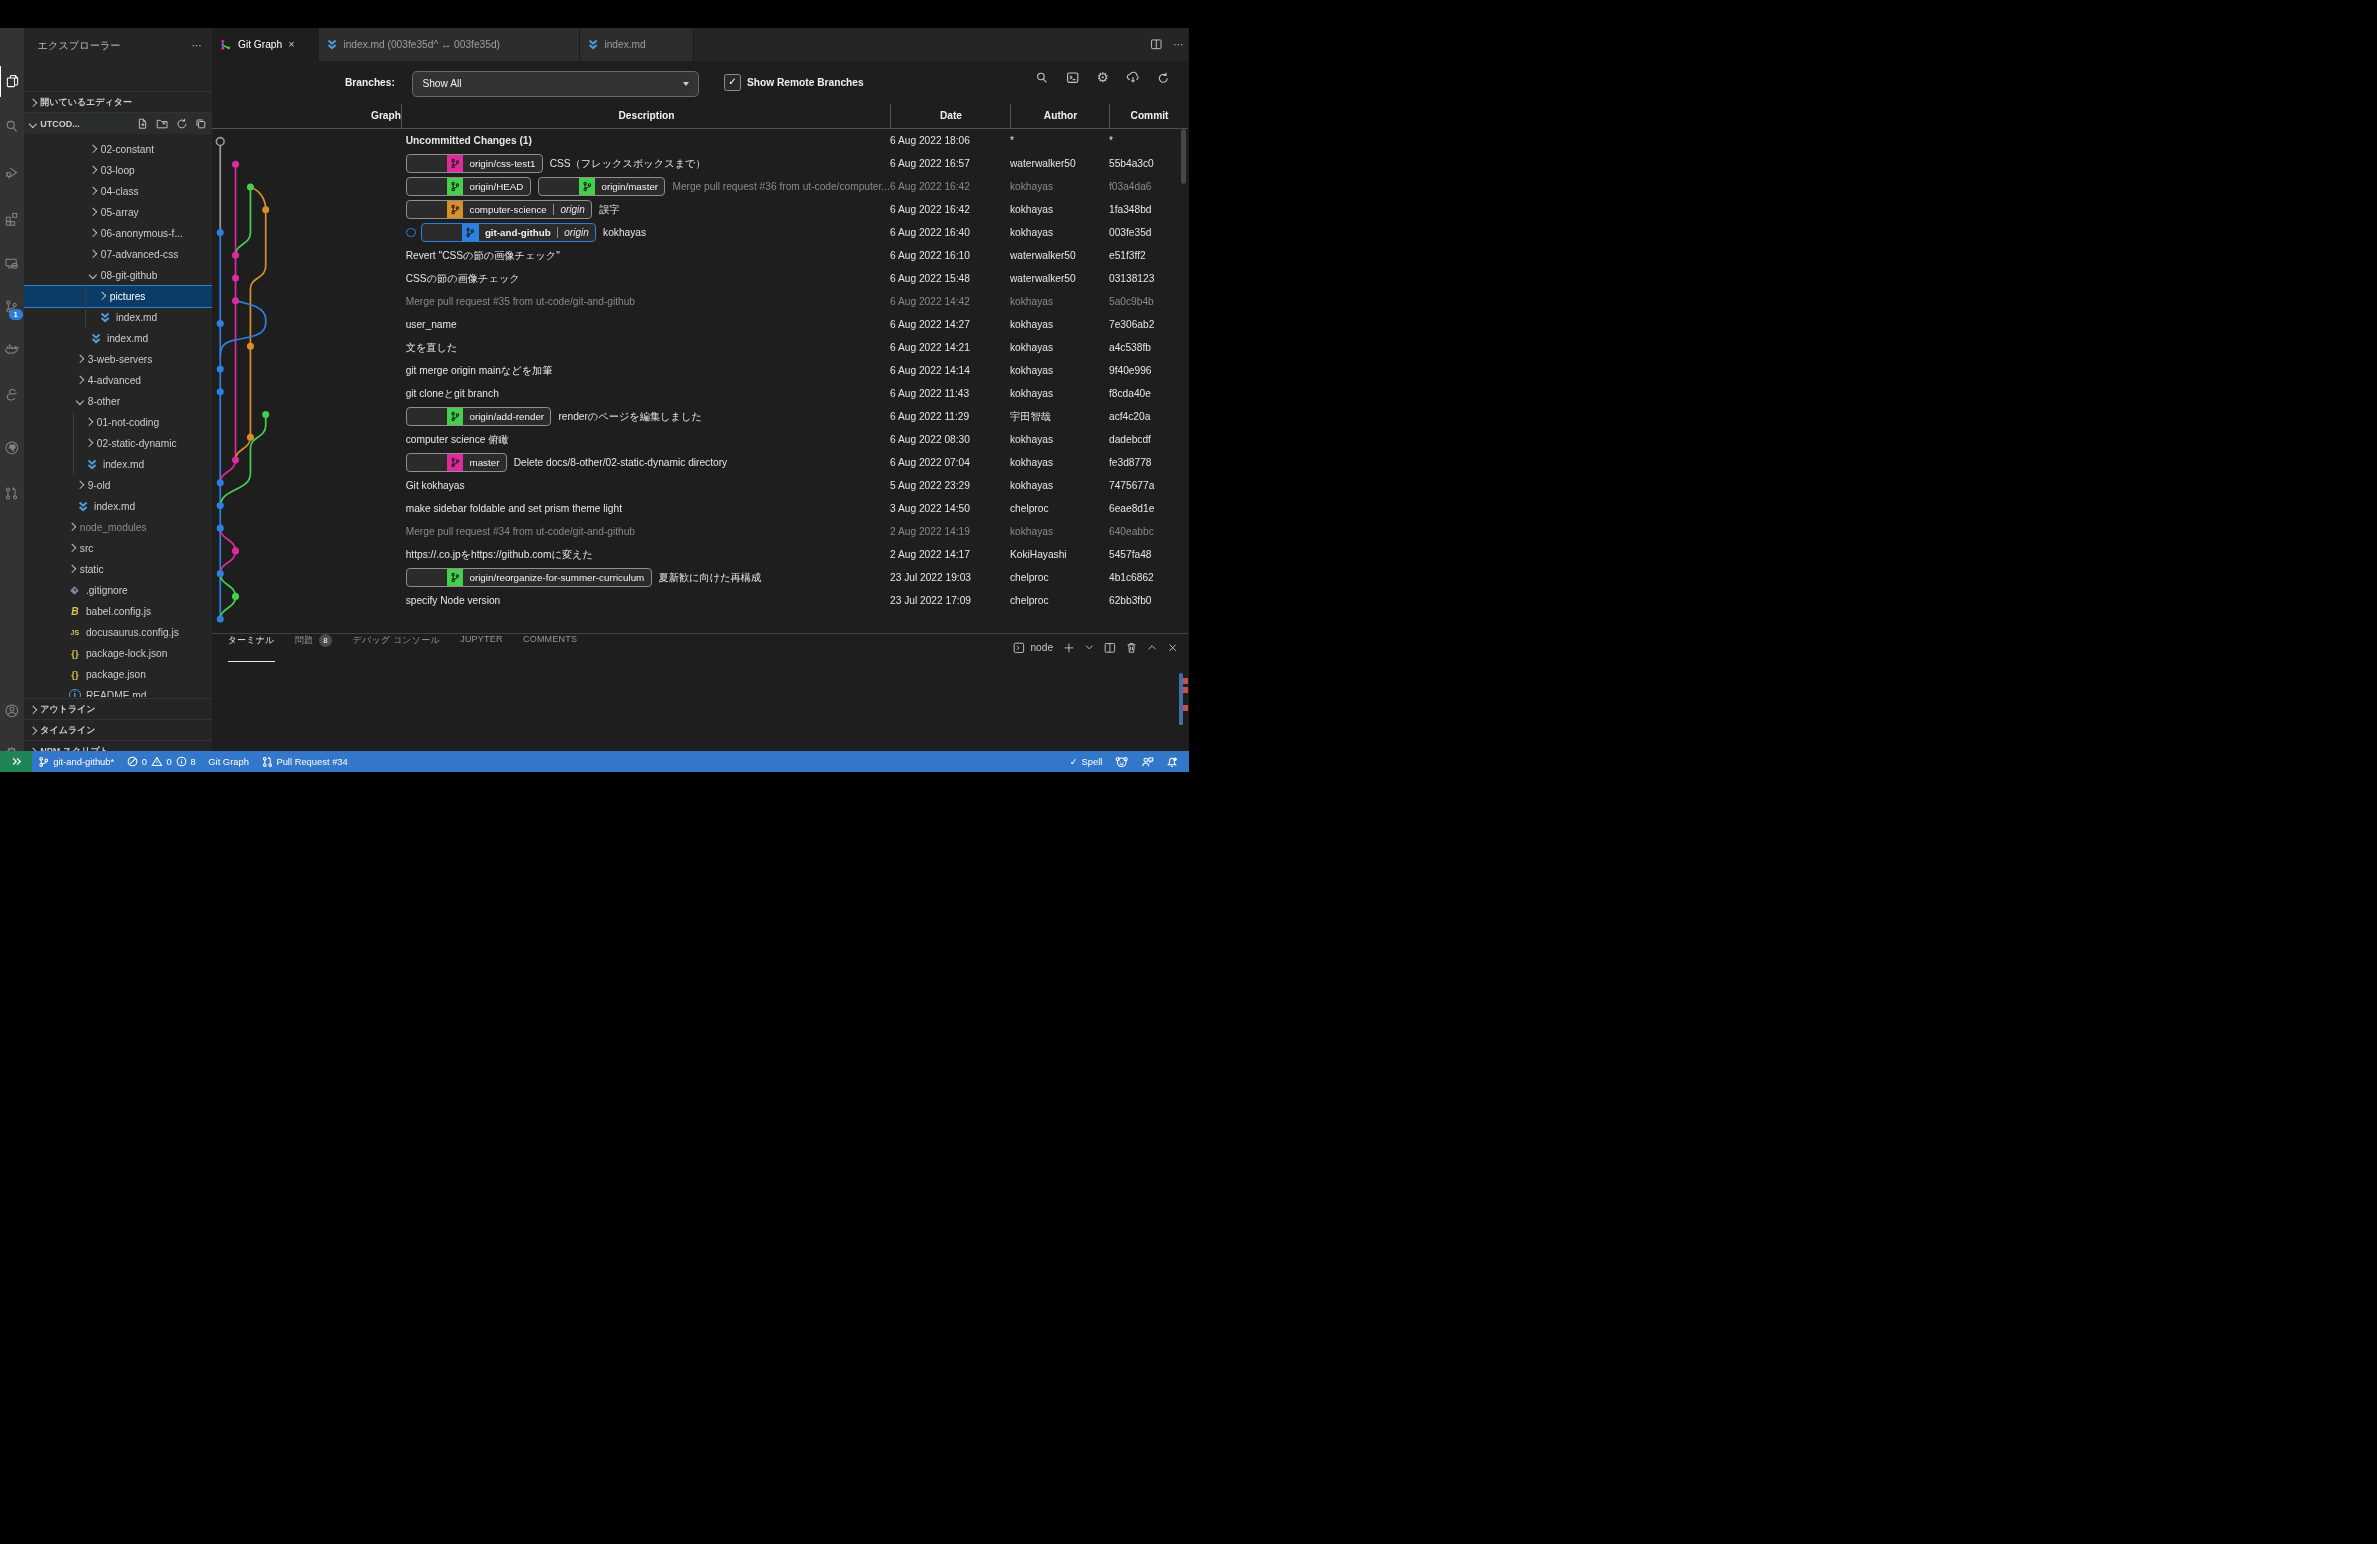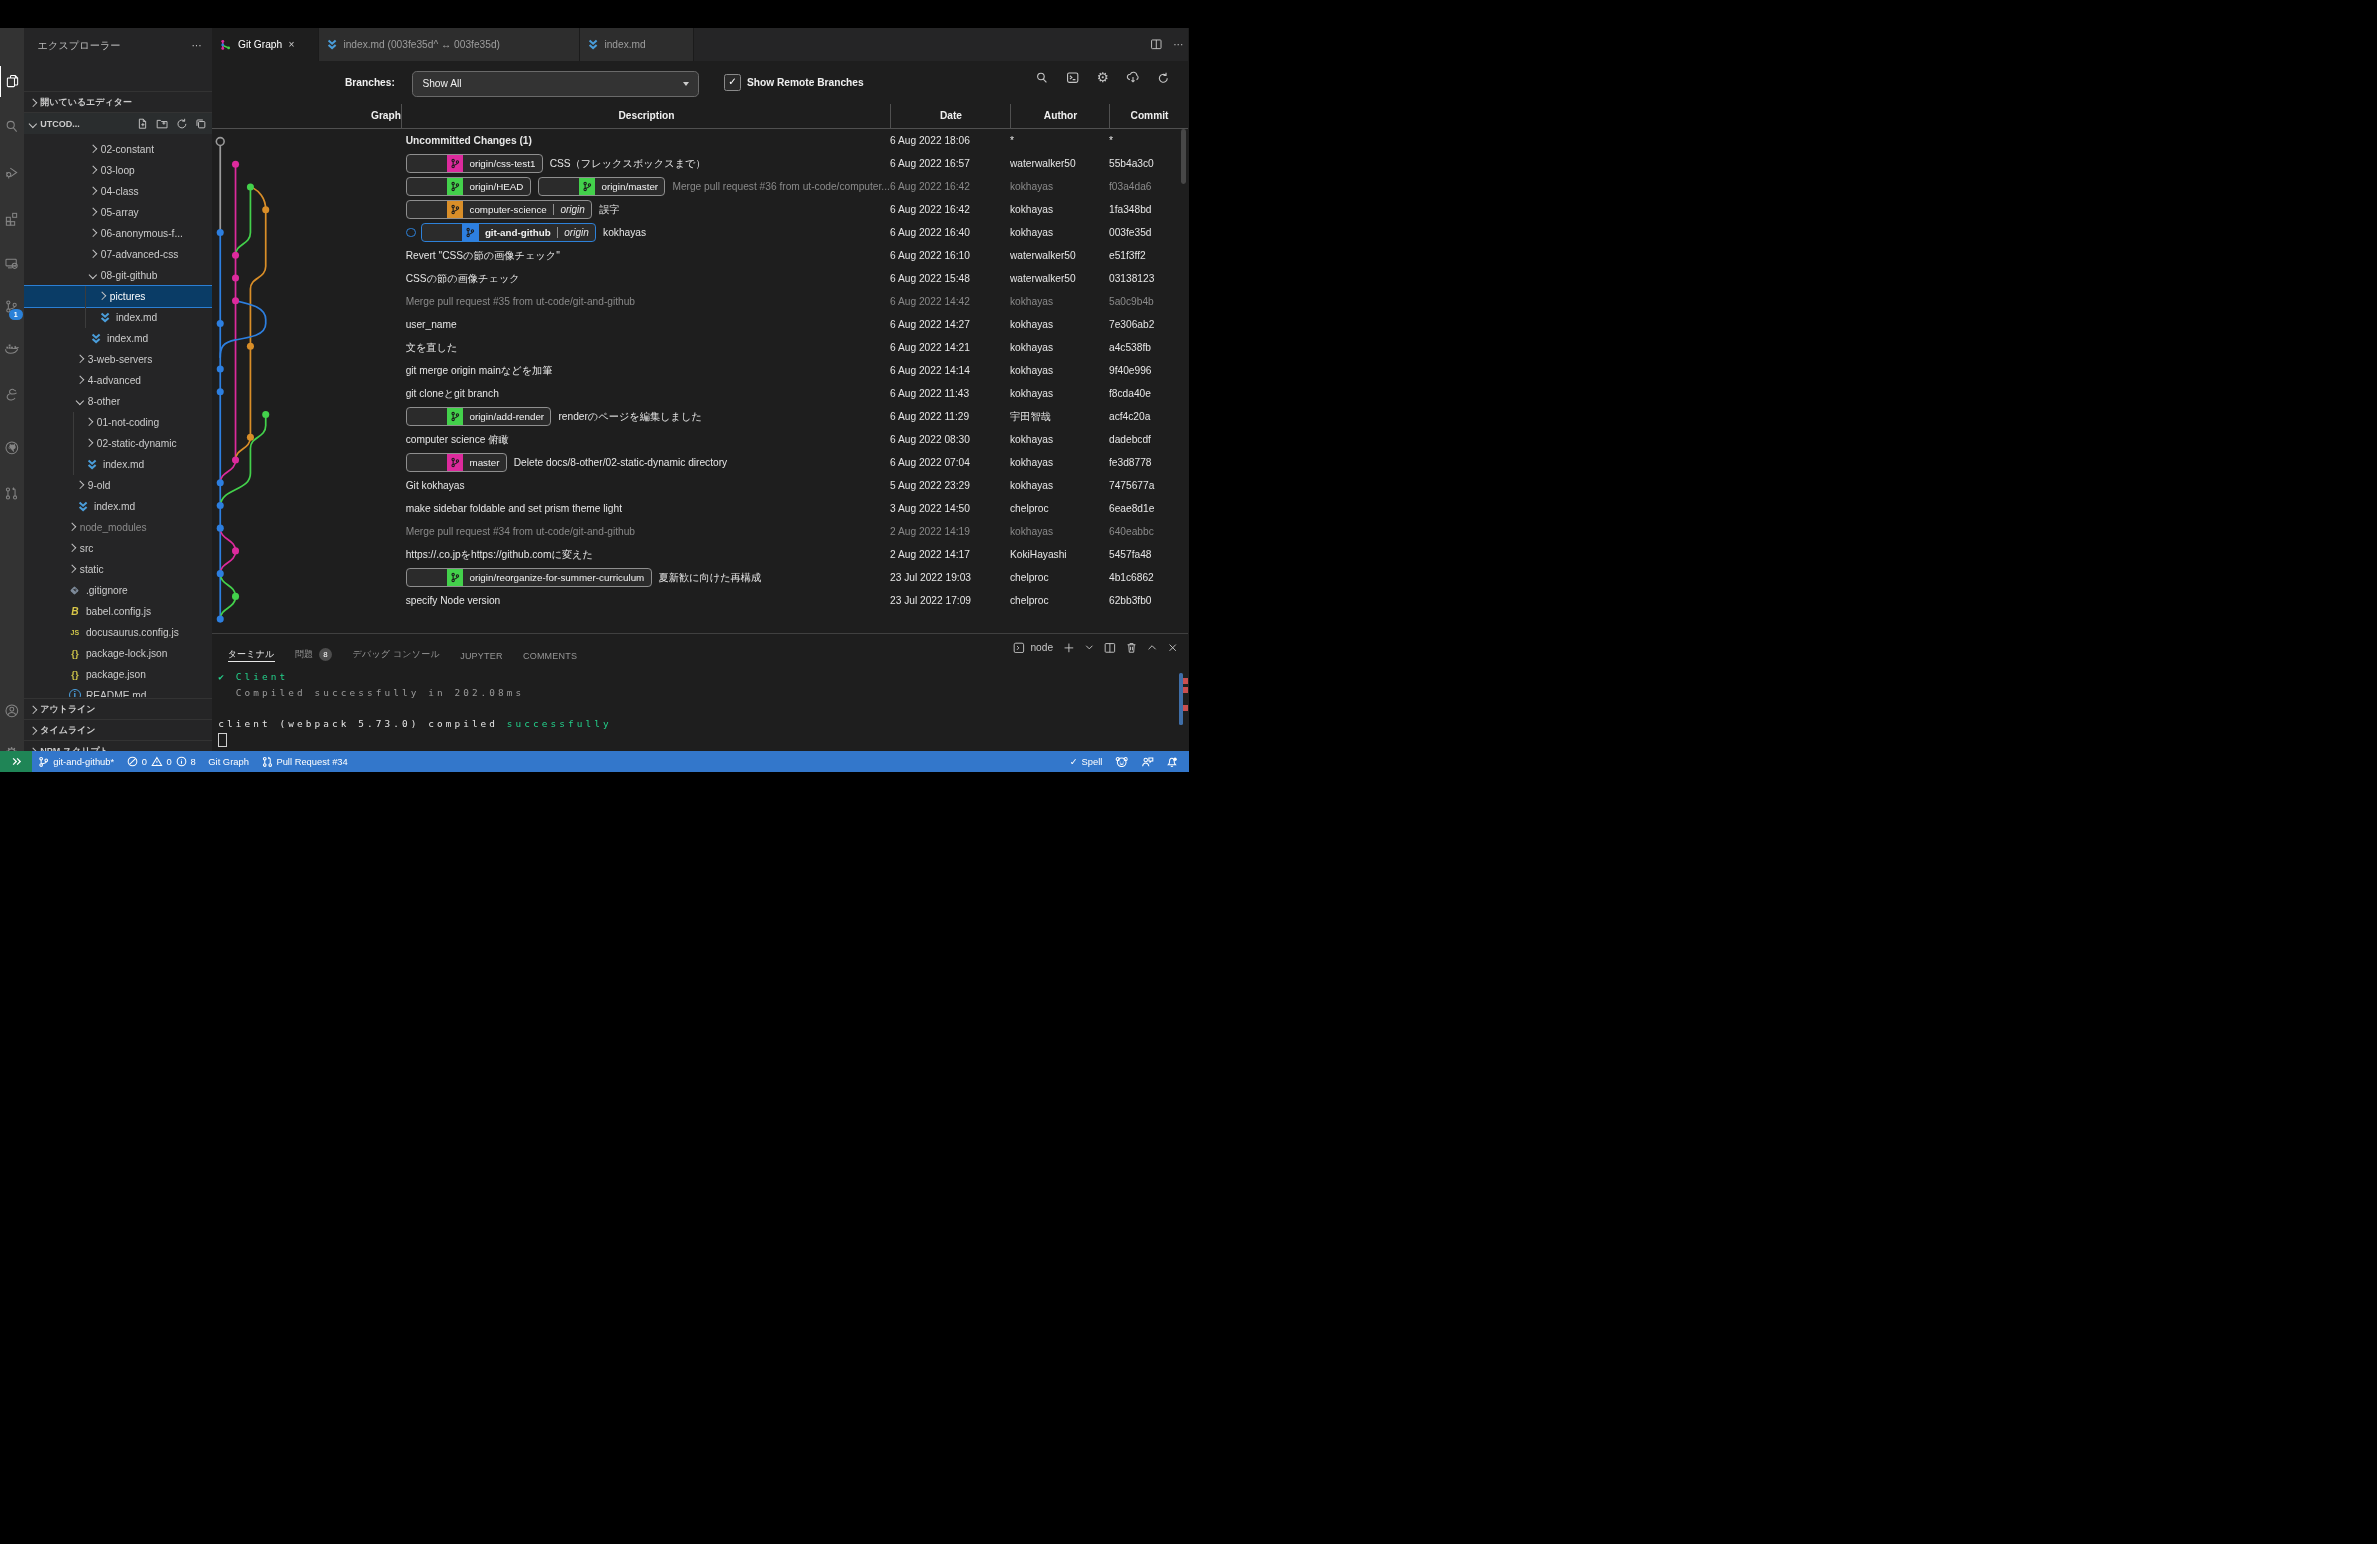--- a/index.html
+++ b/index.html
@@ -92,21 +92,21 @@
   .badge .nm{padding:0 6.3px;color:#f2f2f2;font-size:9.8px;}
   .badge .org{padding:0 6.3px;border-left:0.8px solid #8f8f8f;font-style:italic;color:#e6e6e6;font-size:10px;}
   .badge.current{border:1.3px solid #2d81d9;}
   .badge.current .nm{font-weight:700;}
   .headdot{width:7.9px;height:7.9px;border:1.6px solid #2d81d9;border-radius:50%;margin-right:5.5px;flex:0 0 auto;}
   #graphsvg{position:absolute;left:0;top:0;pointer-events:none;}
   #editor-scroll{position:absolute;right:1.6px;top:101px;width:5.5px;height:55px;background:rgba(150,150,150,.35);border-radius:2.4px;}
   
   #terminal{position:absolute;left:0;top:605px;width:976px;height:117px;background:#1e1e1e;border-top:0.8px solid #404040;}
   #term-tabs{position:absolute;left:15.7px;top:0;height:27px;display:flex;align-items:center;gap:20.4px;}
-  .term-tab{position:relative;font-size:9px;color:#969696;letter-spacing:0.2px;cursor:pointer;display:flex;align-items:flex-end;gap:5.5px;height:27px;}
+  .term-tab{position:relative;font-size:9px;color:#969696;letter-spacing:0.2px;cursor:pointer;display:flex;align-items:flex-start;gap:5.5px;height:27px;}
   .term-tab.active{color:#e7e7e7;border-bottom:1.2px solid #e7e7e7;}
   .pbadge{min-width:13.4px;height:13.4px;border-radius:7px;background:#4d4d4d;color:#fff;font-size:7.9px;line-height:13.4px;text-align:center;}
   #term-actions{position:absolute;right:11px;top:0;height:27px;display:flex;align-items:center;gap:10.2px;color:#c5c5c5;}
   #term-actions svg{stroke:#c5c5c5;fill:none;stroke-width:1.2;}
   #term-actions .nodebox{display:flex;align-items:center;gap:5.5px;}
   #term-content{position:absolute;left:6.3px;top:35px;font-family:"DejaVu Sans Mono",monospace;font-size:9.4px;
                 line-height:15.7px;letter-spacing:3.1px;white-space:pre;}
   .tc-green{color:#23d18b;}
   .tc-gray{color:#9a9a9a;}
   .tc-fg{color:#e5e5e5;}
@@ -860,21 +860,20 @@
         <svg width="11" height="11.8" viewBox="0 0 14 15">
             <path d="M2,3.5 h10 M5,3.5 V2 h4 v1.5 M3.5,3.5 l.7,9.5 h5.6 l.7,-9.5 M5.8,6 v4.5 M8.2,6 v4.5"></path>
           </svg>
         <svg width="10.2" height="9.4" viewBox="0 0 13 12">
             <path d="M2,8 L6.5,3.5 L11,8"></path>
           </svg>
         <svg width="9.4" height="9.4" viewBox="0 0 12 12">
             <path d="M2,2 L10,10 M10,2 L2,10"></path>
           </svg>
       </div>
-      <div id="term-content"><div><span class="tc-green">✔ </span><span class="tc-green">Client</span></div><div><span class="tc-gray">  Compiled successfully in 202.08ms</span></div><div>&nbsp;</div><div><span class="tc-fg">client (webpack 5.73.0) compiled </span><span class="tc-green">successfully</span></div><div><span id="cursor"></span></div></div>
       <div id="term-scroll"></div>
       <div class="term-mark" style="top:44px"></div>
       <div class="term-mark" style="top:53px"></div>
       <div class="term-mark" style="top:71px"></div>
     </div>
   </div>
 
   <div class="abs" id="statusbar">
     <div id="remote-ind">
       <svg width="12.6" height="11" viewBox="0 0 16 14">

